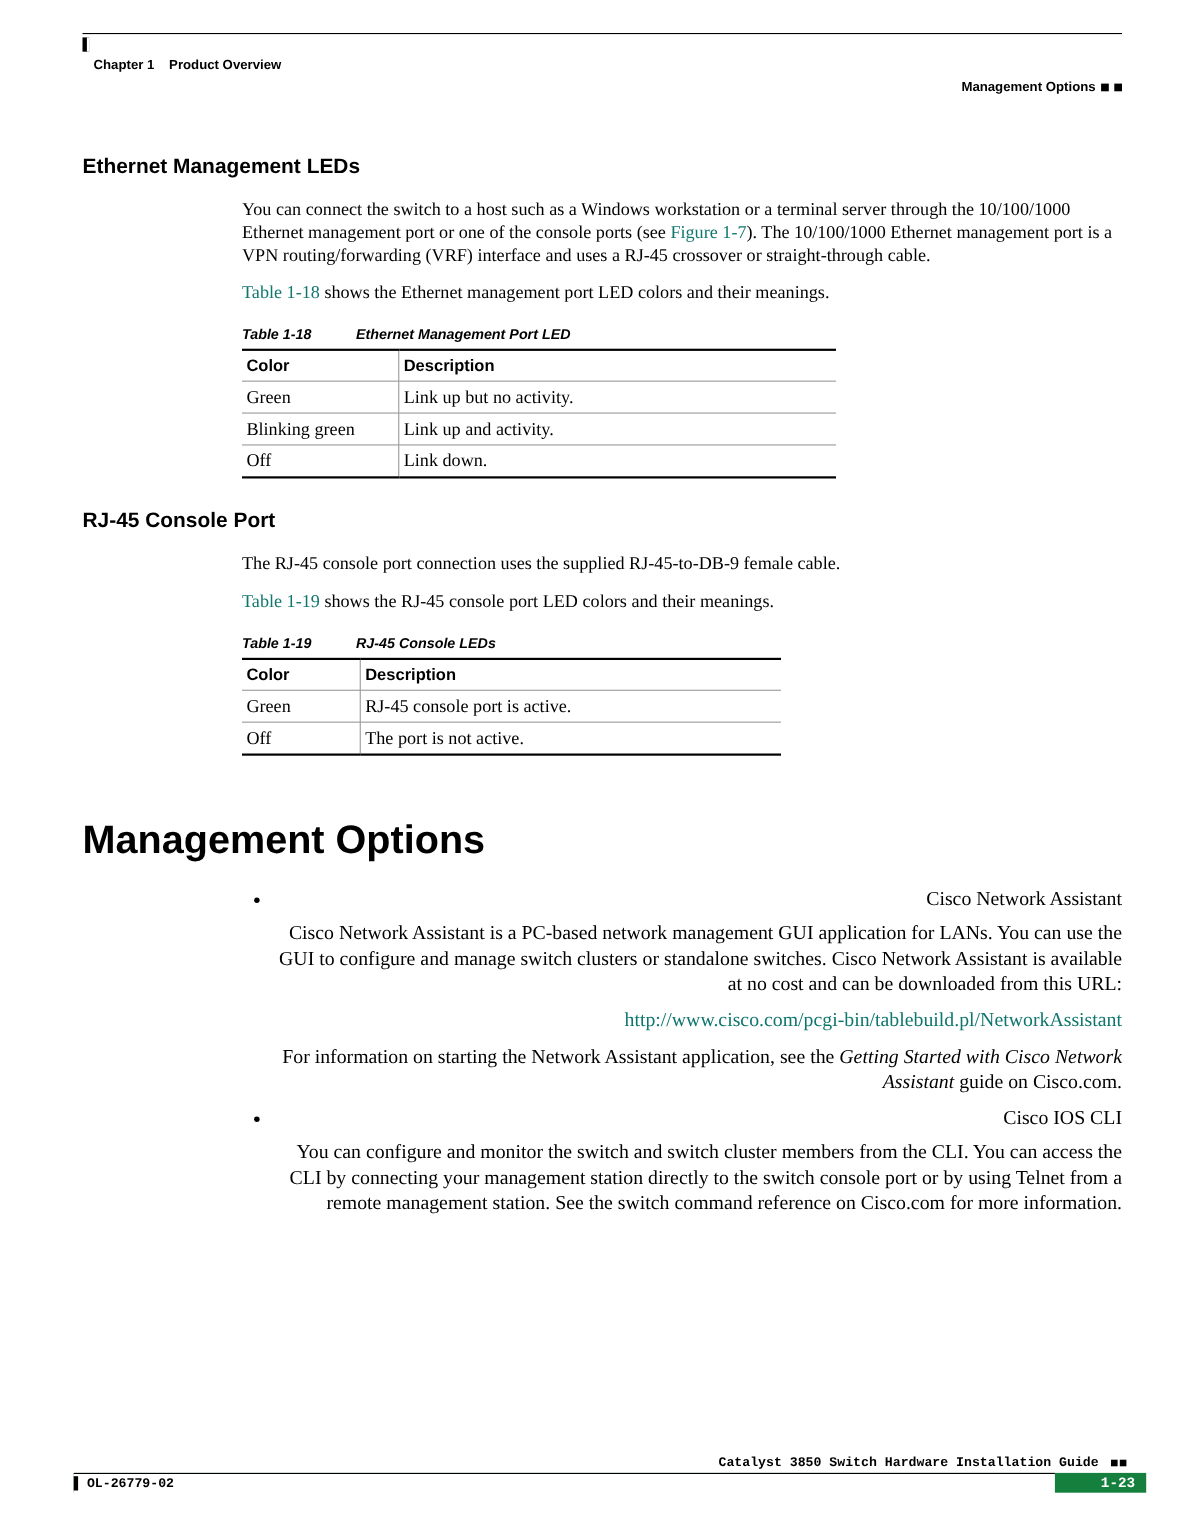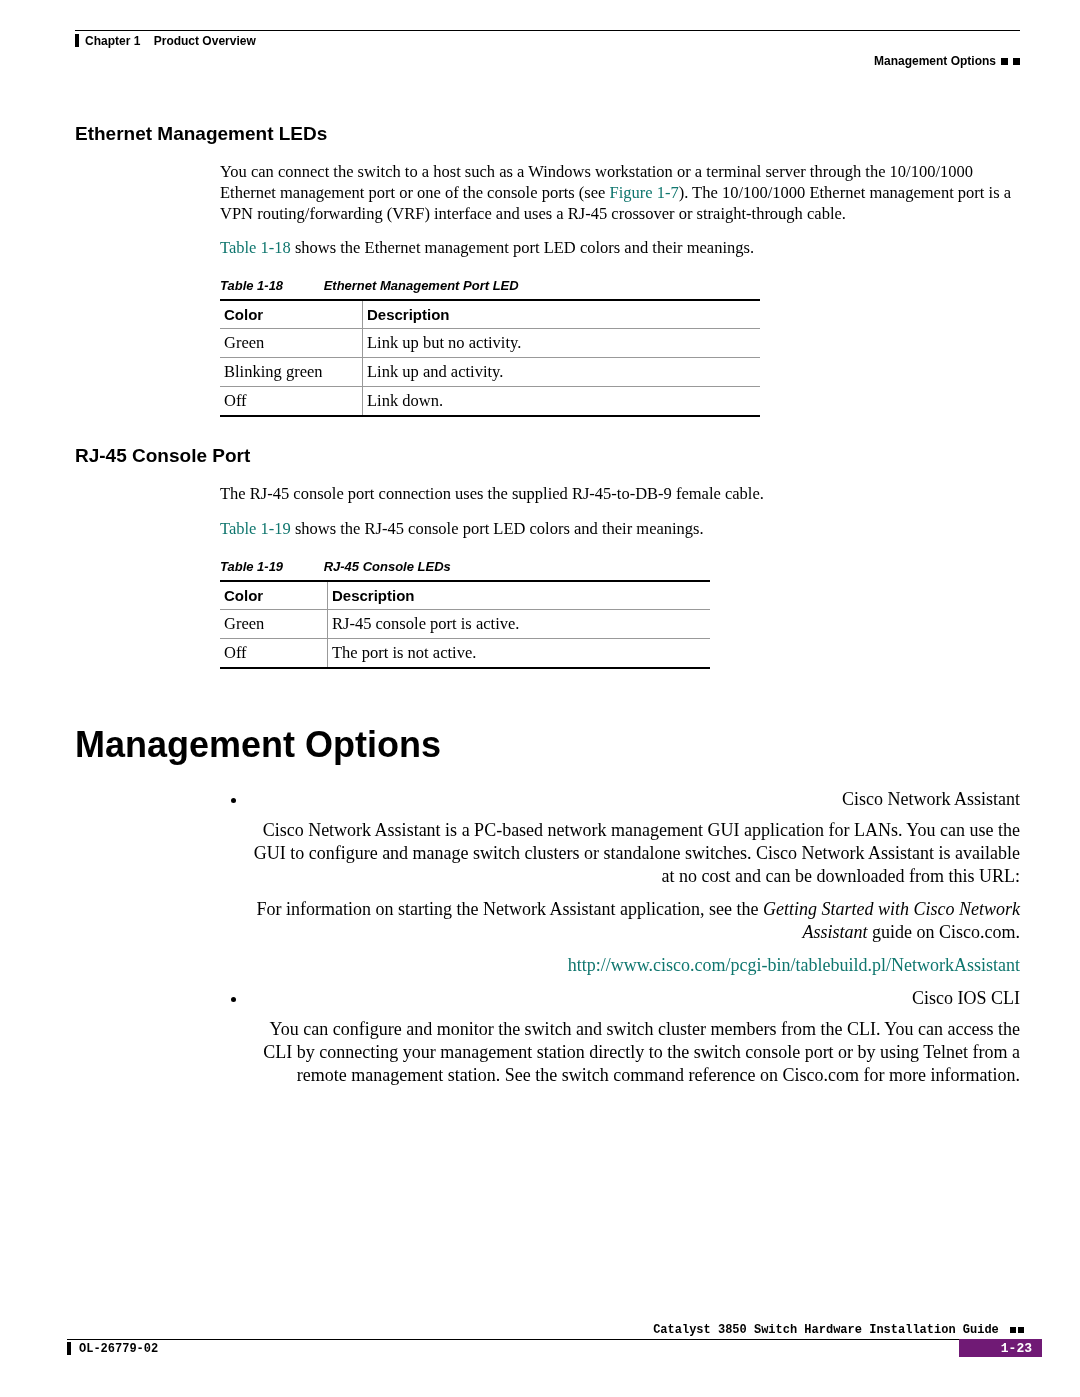--- a/index.html
+++ b/index.html
@@ -16,21 +16,21 @@
     position: relative;
     box-sizing: border-box;
     padding: 30px 60px 30px 75px;
   }
   .header {
     font-family: Arial, Helvetica, sans-serif;
     font-weight: bold;
     font-size: 12px;
     border-top: 1px solid #000;
     position: relative;
-    padding-top: 3px;
+    padding-top: 21px;
   }
   .header-left-bar {
     position: absolute;
     left: 0;
     top: 3px;
     width: 4px;
     height: 13px;
     background: #000;
     border-right: 2px solid #fff;
   }
@@ -142,21 +142,21 @@
     font-size: 12px;
     font-weight: bold;
   }
   .footer .guide-title {
     text-align: right;
     margin-bottom: 2px;
     padding-right: 18px;
   }
   .footer .bar {
     height: 18px;
-    background: #701a75;
+    background: #15803d;
     display:flex;
     justify-content:space-between;
     align-items:center;
     gap:32px;
   }
   .footer .bar .left {
     background:#fff;
     height: 100%;
     flex:1;
     border-top:1px solid #000;
@@ -273,24 +273,24 @@
           </tr>
     </tbody>
       </table>
 
     <div class="h1">Management Options</div>
 
     <ul class="bullets">
       <li>
         <span class="item-title">Cisco Network Assistant</span>
         <p>Cisco Network Assistant is a PC-based network management GUI application for LANs. You can use the GUI to configure and manage switch clusters or standalone switches. Cisco Network Assistant is available at no cost and can be downloaded from this URL:</p>
+        <p><span class="link">http://www.cisco.com/pcgi-bin/tablebuild.pl/NetworkAssistant</span></p>
         <p>
           <span>For information on starting the Network Assistant application, see the </span><span class="italic">Getting Started with Cisco Network Assistant</span><span> guide on Cisco.com.</span>
         </p>
-        <p><span class="link">http://www.cisco.com/pcgi-bin/tablebuild.pl/NetworkAssistant</span></p>
       </li>
       <li>
         <span class="item-title">Cisco IOS CLI</span>
         <p>You can configure and monitor the switch and switch cluster members from the CLI. You can access the CLI by connecting your management station directly to the switch console port or by using Telnet from a remote management station. See the switch command reference on Cisco.com for more information.</p>
       </li>
     </ul>
 
   </div>
 
   <div class="footer">

